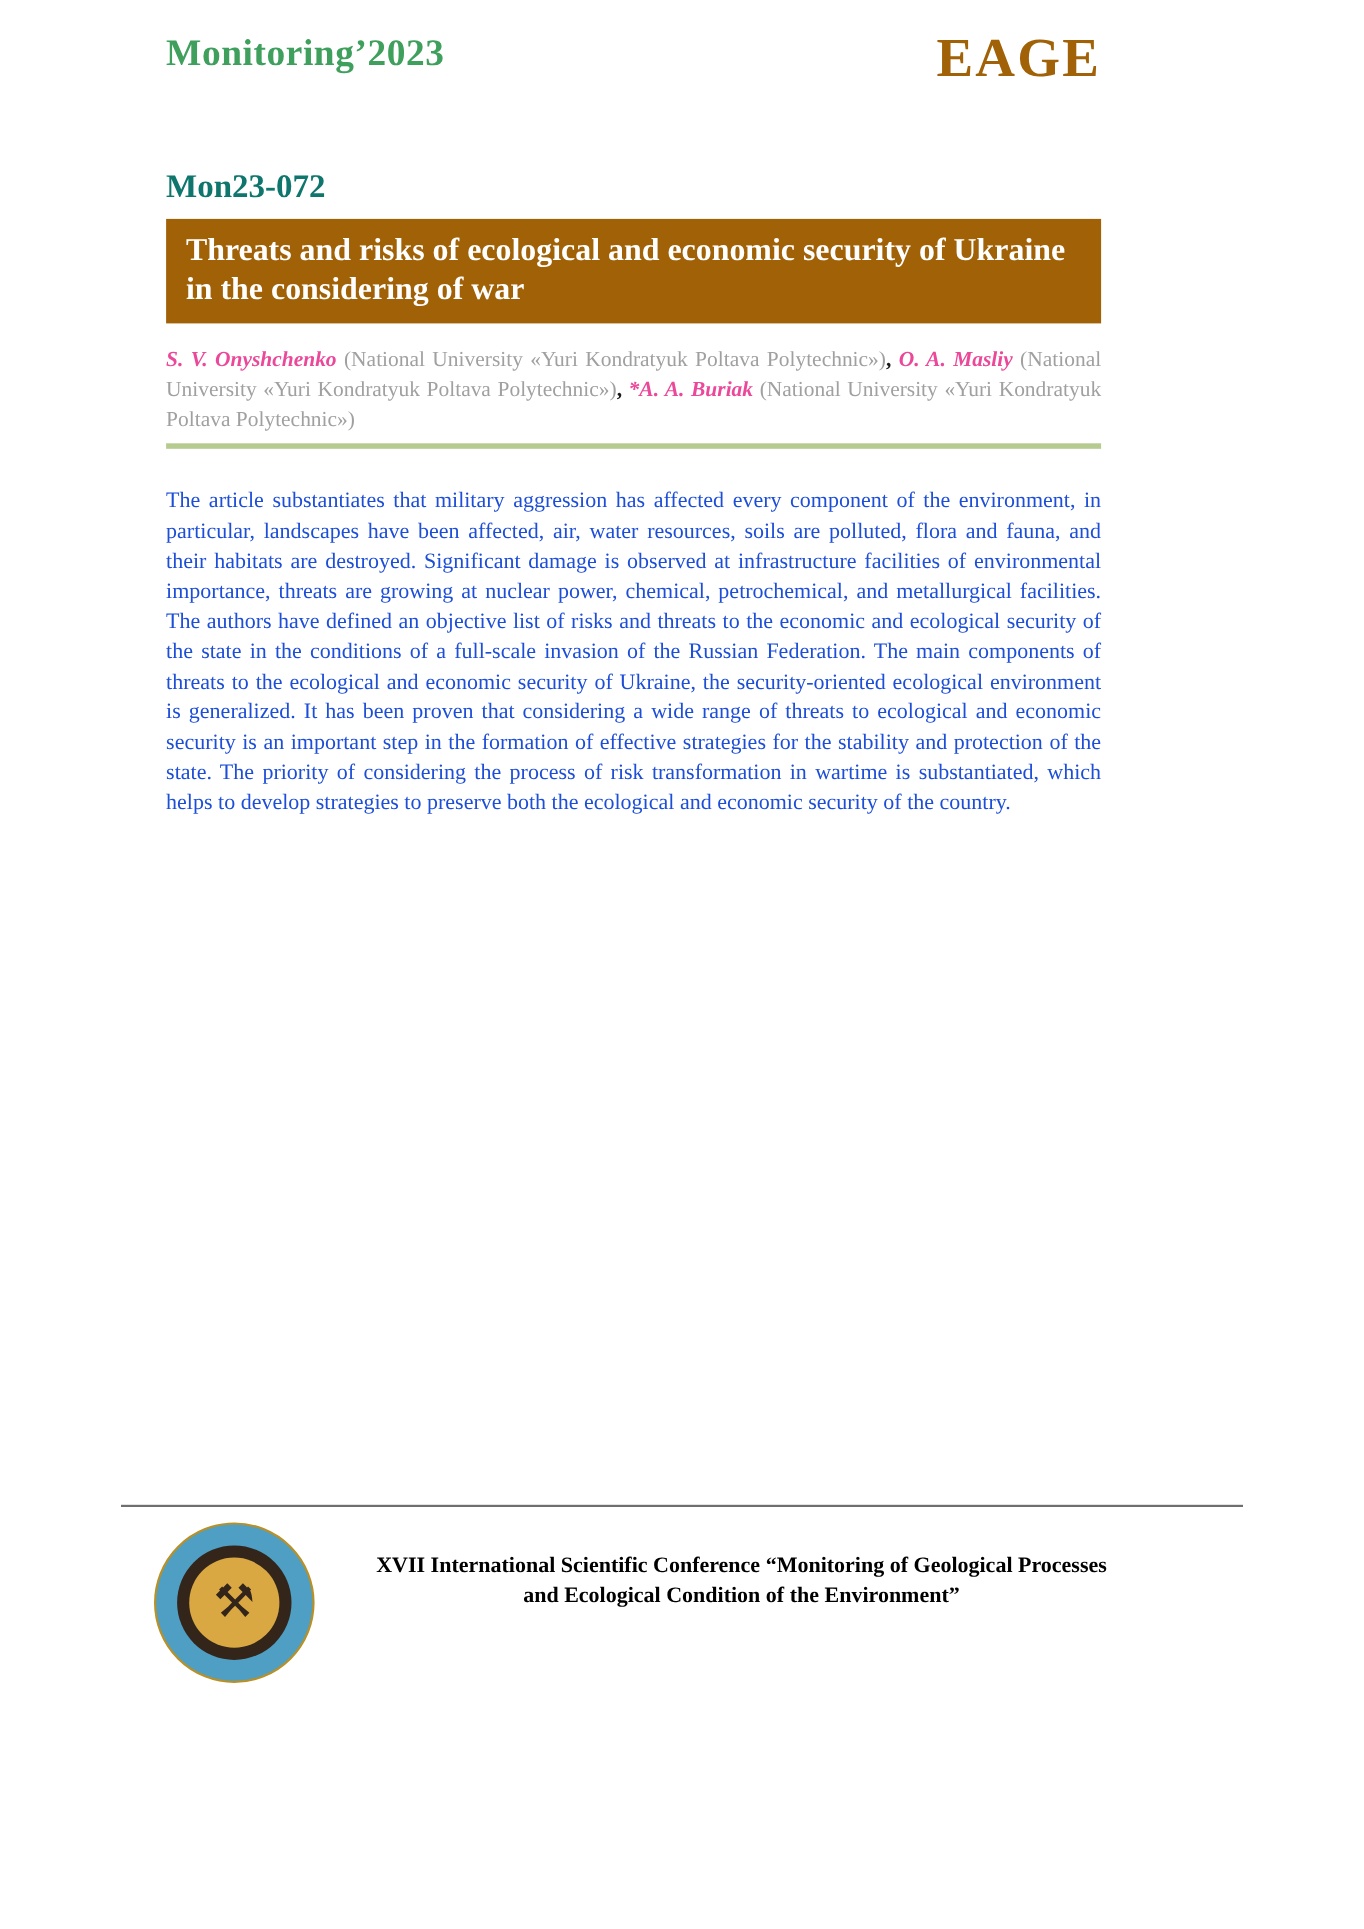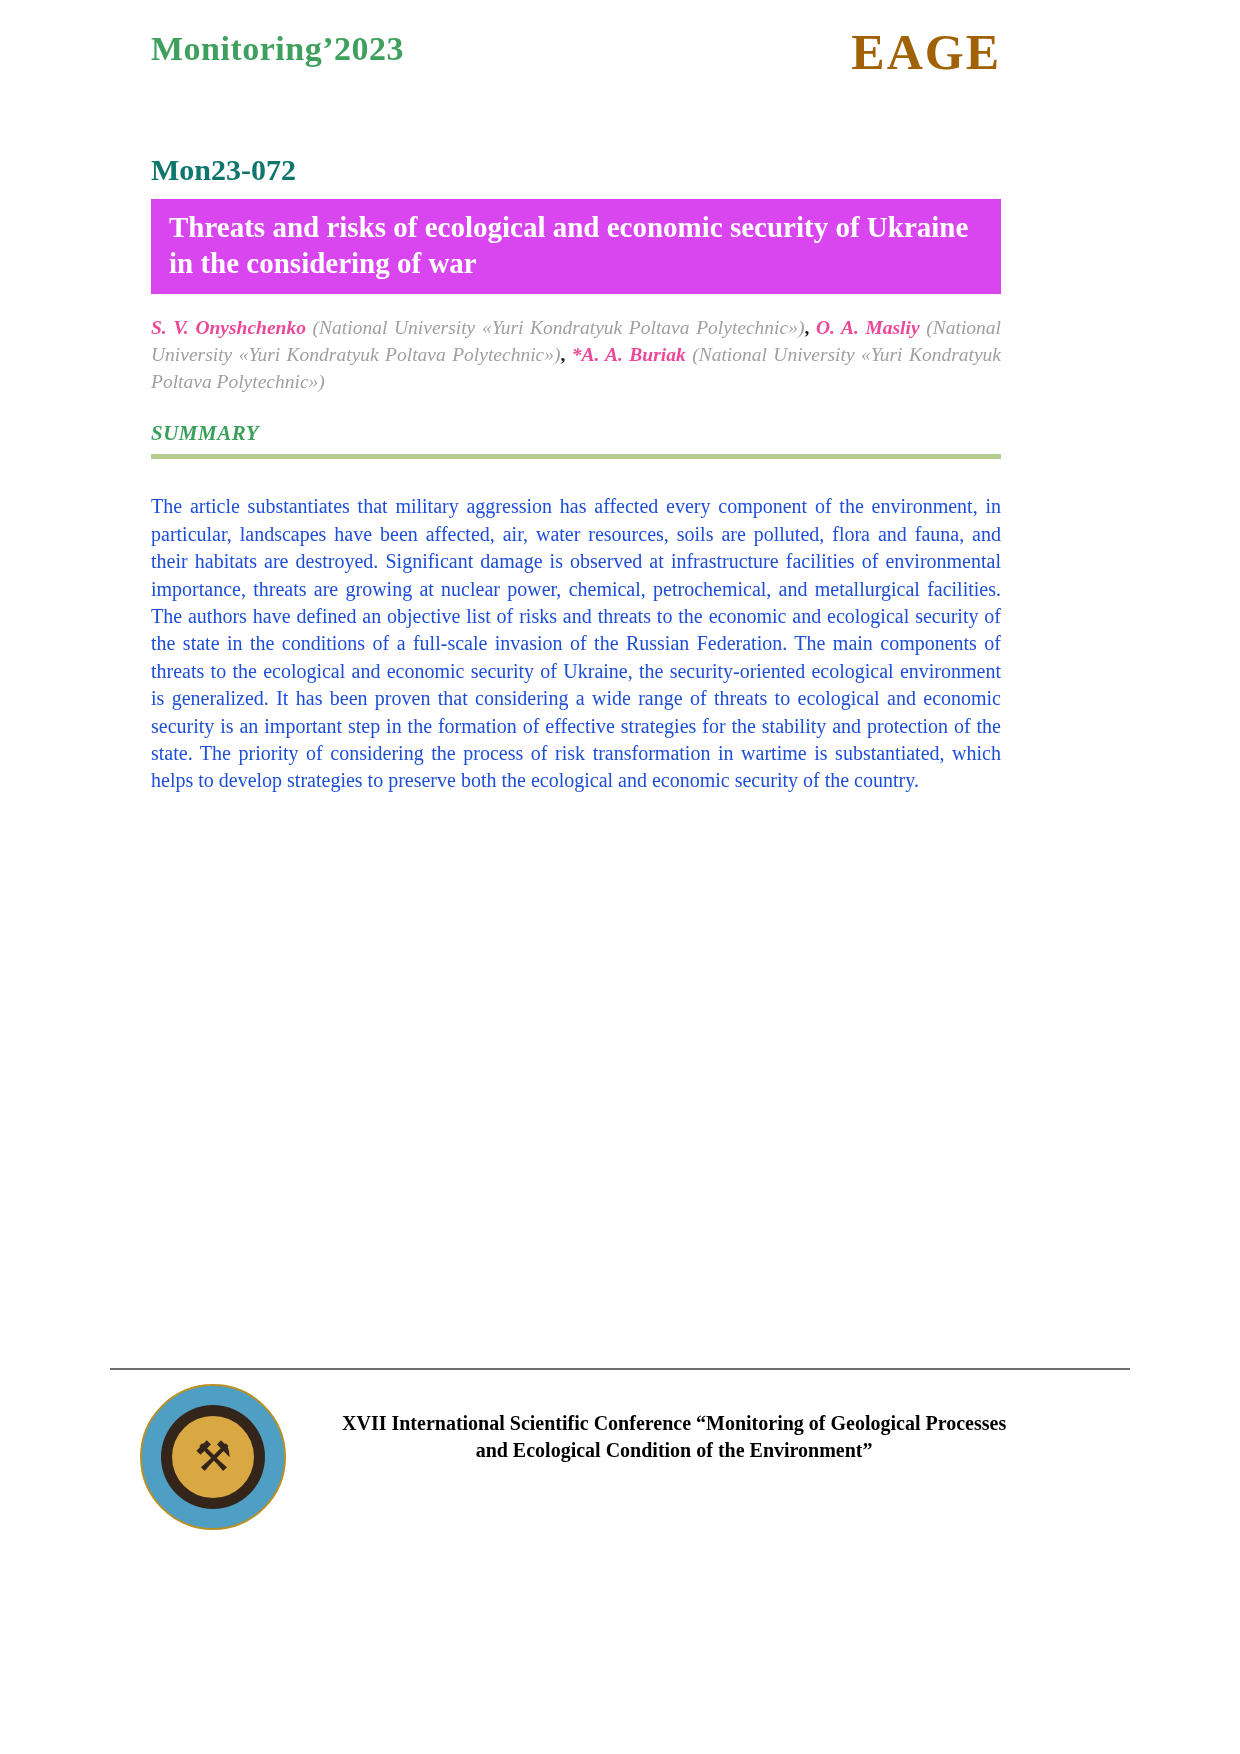--- a/index.html
+++ b/index.html
@@ -27,34 +27,34 @@
     font-size:50px; font-weight:bold; color:#a16207; letter-spacing:2px; line-height:0.9;
   }
 
   
   .paper-id {
     margin-top:78px;
     font-size:30px; font-weight:bold; color:#0f766e;
   }
   .title-banner {
     margin-top:12px;
-    background:#d946ef;
+    background:#a16207;
     padding:10px 14px 12px 18px;
   }
   .title-line {
     color:#ffffff; font-weight:bold; font-size:29px; line-height:1.25;
   }
 
   
   .authors {
     margin-top:20px;
     font-size:19.5px; line-height:1.4; text-align:justify;
   }
   .author-name { font-weight:bold; font-style:italic; color:#ec4899; }
-  .author-affil { font-style:italic; color:#a0a0a0; }
+  .author-affil { color:#a0a0a0; }
   .author-sep { color:#1a1a1a; font-weight:bold; }
 
   
   .summary-heading {
     margin-top:26px;
     font-size:21px; font-weight:bold; font-style:italic;
     color:#3aa05a; letter-spacing:0.5px;
   }
   .summary-rule {
     margin-top:8px; height:5px; background:#b6cb90; width:100%;
@@ -119,21 +119,20 @@
       <div class="title-line">in the considering of war</div>
     </div>
 
     <p class="authors"><span class="author-name">S. V. Onyshchenko</span>
       <span class="author-affil">(National University «Yuri Kondratyuk Poltava Polytechnic»)</span><span class="author-sep">,</span>
       <span class="author-name">O. A. Masliy</span>
       <span class="author-affil">(National University «Yuri Kondratyuk Poltava Polytechnic»)</span><span class="author-sep">,</span>
       <span class="author-name">*A. A. Buriak</span>
       <span class="author-affil">(National University «Yuri Kondratyuk Poltava Polytechnic»)</span></p>
 
-    <div class="summary-heading">SUMMARY</div>
     <div class="summary-rule"></div>
 
     <p class="abstract">The article substantiates that military aggression has affected every component of the environment, in particular, landscapes have been affected, air, water resources, soils are polluted, flora and fauna, and their habitats are destroyed. Significant damage is observed at infrastructure facilities of environmental importance, threats are growing at nuclear power, chemical, petrochemical, and metallurgical facilities. The authors have defined an objective list of risks and threats to the economic and ecological security of the state in the conditions of a full-scale invasion of the Russian Federation. The main components of threats to the ecological and economic security of Ukraine, the security-oriented ecological environment is generalized. It has been proven that considering a wide range of threats to ecological and economic security is an important step in the formation of effective strategies for the stability and protection of the state. The priority of considering the process of risk transformation in wartime is substantiated, which helps to develop strategies to preserve both the ecological and economic security of the country.</p>
   </div>
 
   <div class="footer">
     <div class="footer-rule"></div>
     <div class="footer-body">
       <div class="conf-logo">
         <div class="conf-logo-mid">

